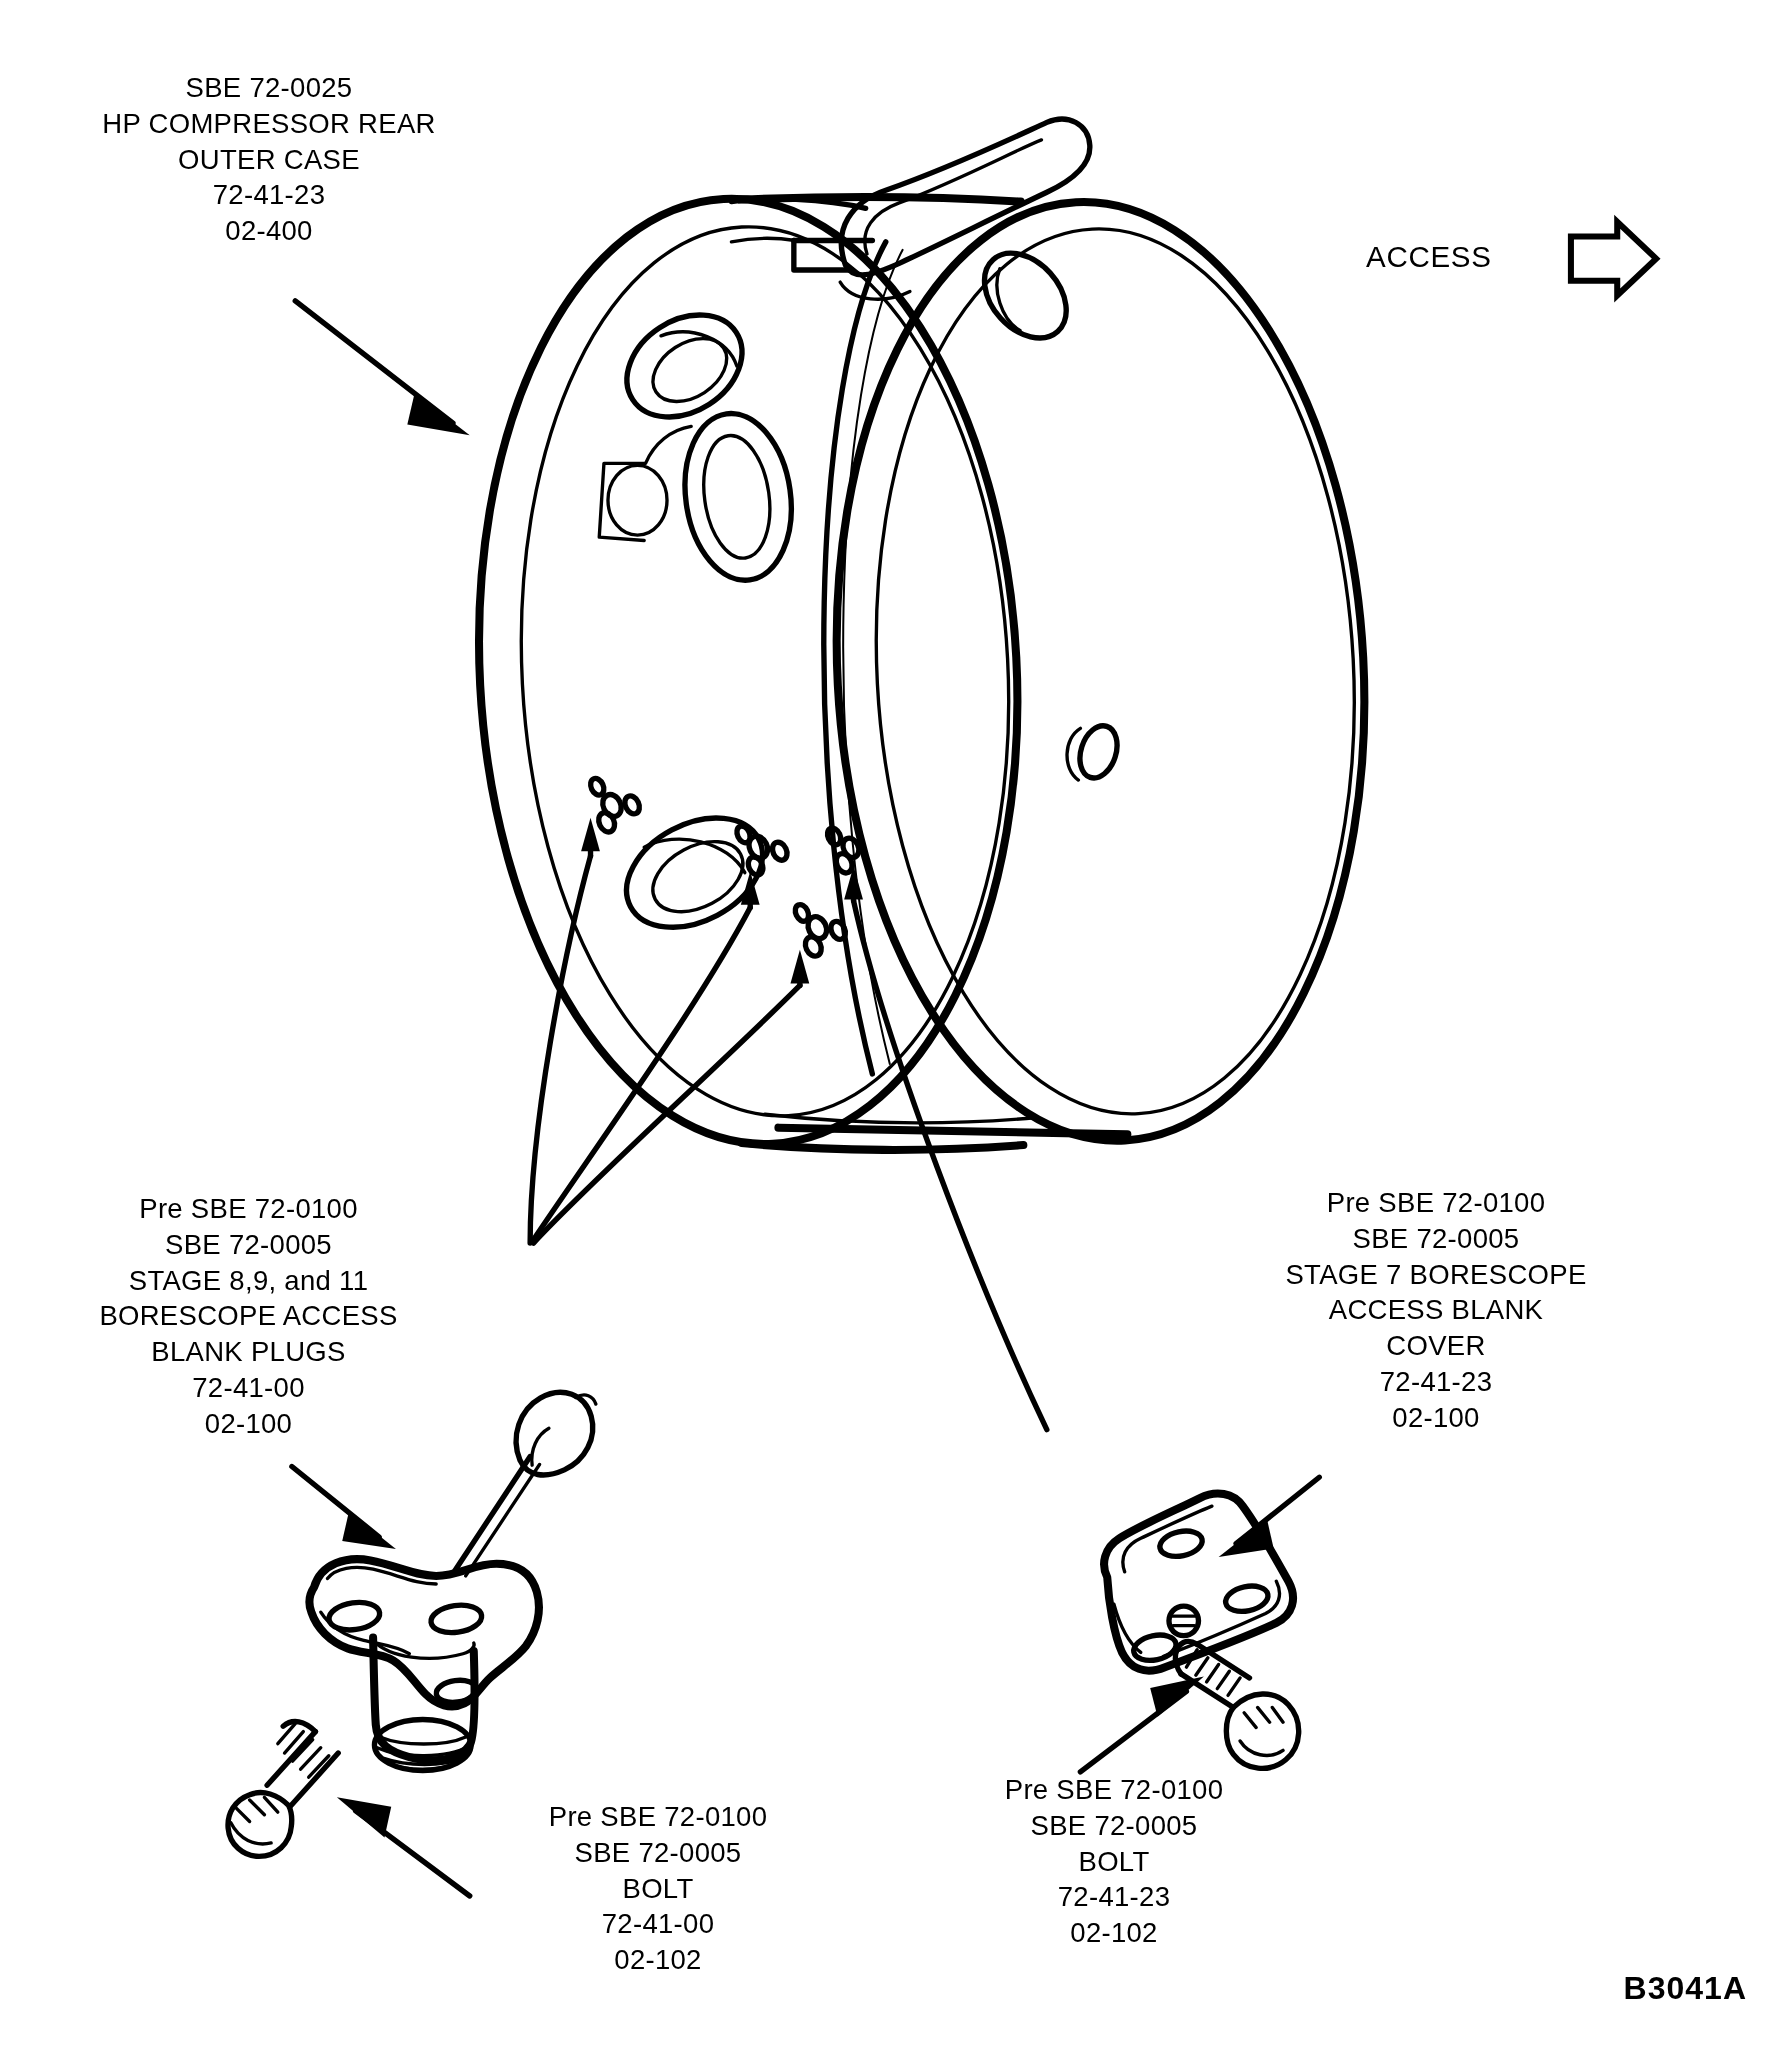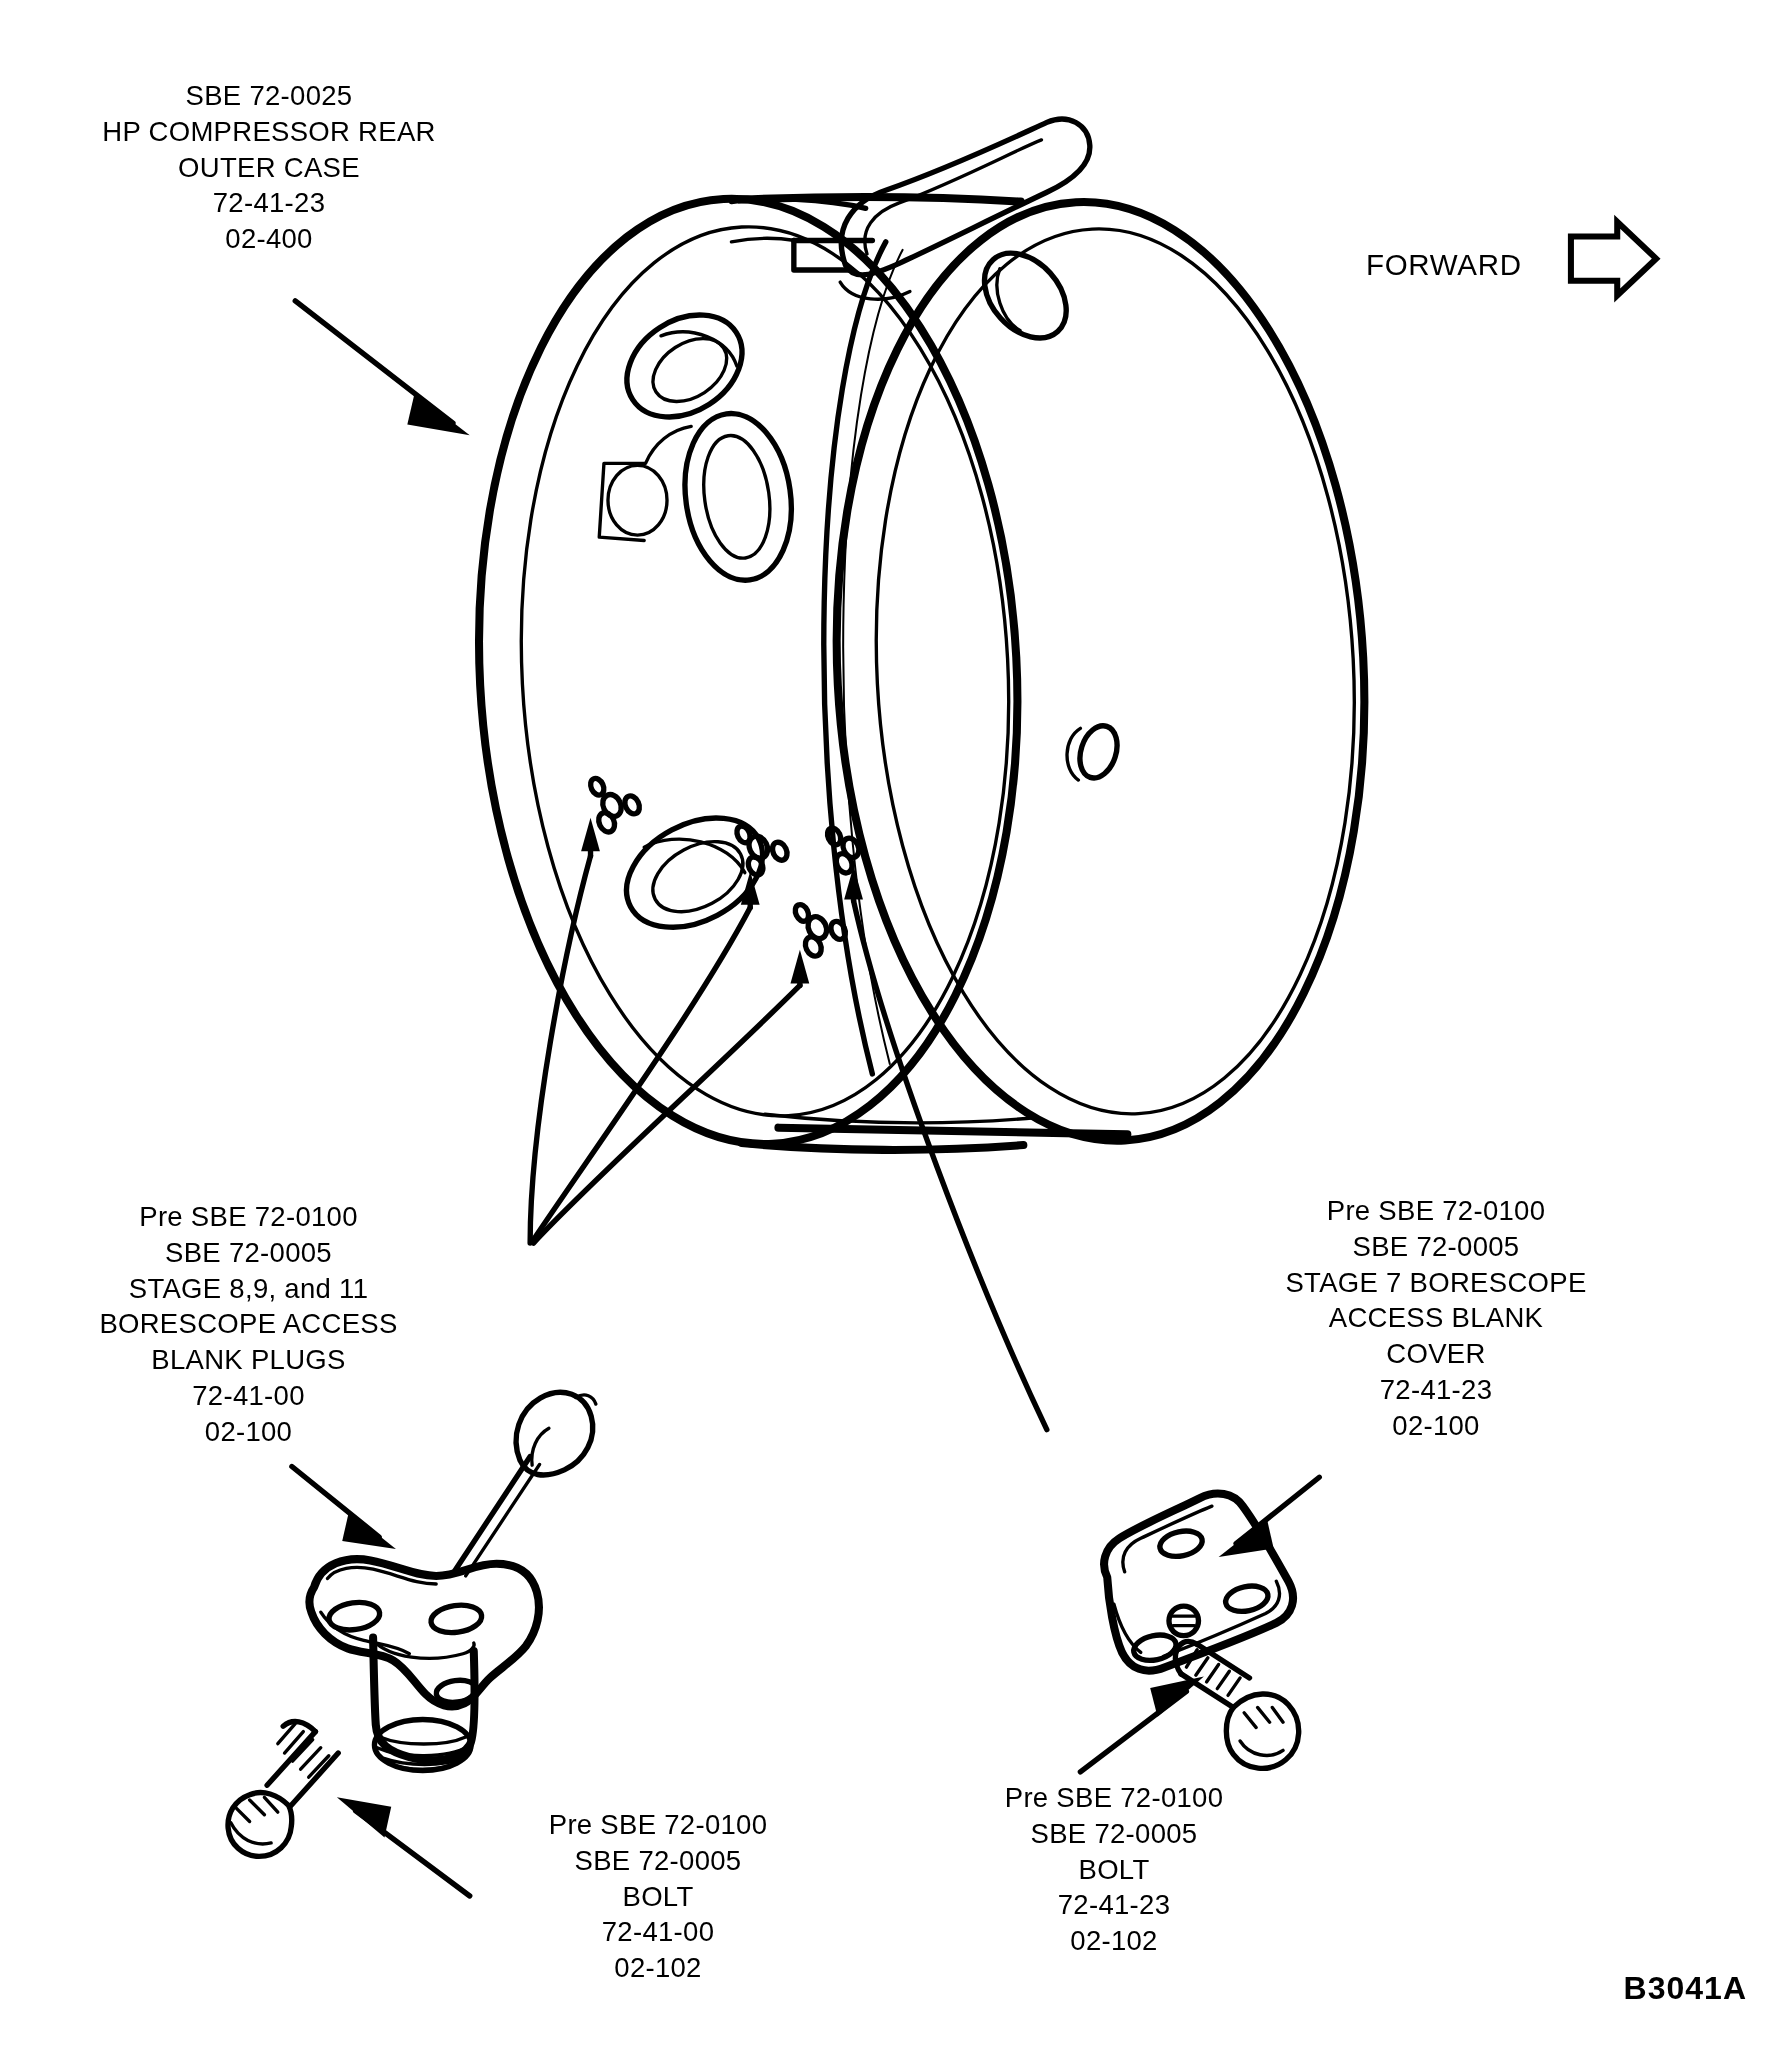--- a/index.html
+++ b/index.html
@@ -12,21 +12,20 @@
     overflow:hidden;
   }
   .lbl{
     position:absolute;
     text-align:center;
     font-size:27.5px;
     line-height:1.30;
     letter-spacing:0.3px;
     white-space:pre;
     color:#000;
-    margin-top:8px;
   }
   #lbl-case{ left:54px; top:70px; width:430px; }
   #lbl-plugs{ left:27px; top:1191px; width:443px; }
   #lbl-cover{ left:1228px; top:1185px; width:416px; }
   #lbl-bolt-left{ left:470px; top:1799px; width:376px; }
   #lbl-bolt-right{ left:926px; top:1772px; width:376px; }
   #lbl-forward{ left:1366px; top:238px; font-size:29.5px; letter-spacing:0.7px;}
   #fig-id{ position:absolute; right:40px; top:1970px; font-size:32px; letter-spacing:1px; font-weight:700;}
   svg#art{ position:absolute; left:0; top:0; width:1787px; height:2056px; }
   .ln{ fill:none; stroke:#000; stroke-linecap:round; stroke-linejoin:round; }
@@ -312,18 +311,18 @@
 BOLT
 72-41-00
 02-102</div>
 
   <div class="lbl" id="lbl-bolt-right">Pre SBE 72-0100
 SBE 72-0005
 BOLT
 72-41-23
 02-102</div>
 
-  <div class="lbl" id="lbl-forward">FORWARD</div>
+  <div class="lbl" id="lbl-forward">ACCESS</div>
 
   <div id="fig-id">B3041A</div>
 
 </div>
 
 
 </body></html>

